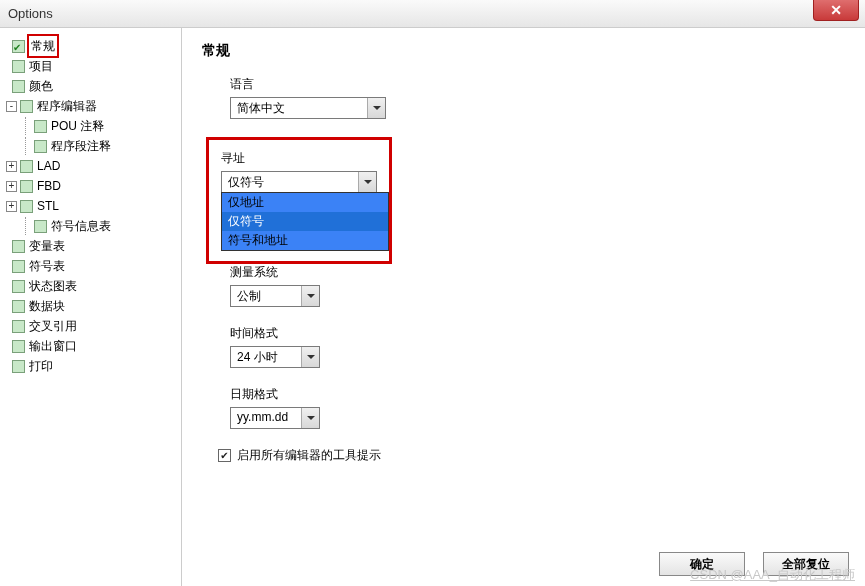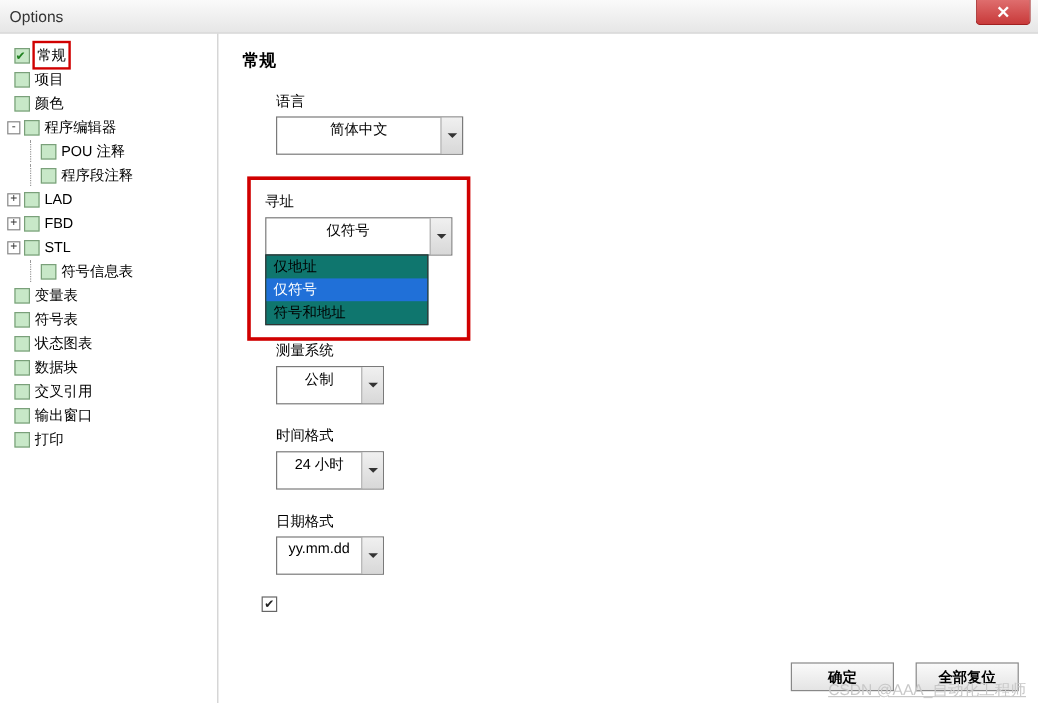--- a/index.html
+++ b/index.html
@@ -91,22 +91,21 @@
   padding: 14px 20px;
   position: relative;
 }
 .page-title { font-size: 14px; font-weight: bold; margin-bottom: 16px; }
 .field { margin-bottom: 18px; margin-left: 28px; }
 .field-label { margin-bottom: 4px; }
 .select {
   display: flex;
   border: 1px solid #7a7a7a;
   background: #fff;
-  height: 32px;
-  text-align: center;
+  height: 22px;
 }
 .select-text { flex: 1; padding: 2px 6px; }
 .select-arrow {
   width: 18px;
   background: linear-gradient(#f0f0f0,#d8d8d8);
   border-left: 1px solid #aaa;
   display: flex; align-items: center; justify-content: center;
 }
 .select-arrow::after { content:""; border: 4px solid transparent; border-top-color:#333; margin-top:4px;}
 .lang-select { width: 156px; }
@@ -114,22 +113,22 @@
 .sm-select { width: 90px; }
 .addr-box {
   border: 3px solid #d00000;
   padding: 10px 12px 10px 12px;
   margin-left: 4px;
   width: 186px;
   position: relative;
 }
 .dropdown-list {
   border: 1px solid #333;
-  background: #0f766e;
-  width: 136px;
+  background: #3b82f6;
+  width: 168px;
   margin-top: -1px;
 }
 .dropdown-list div { padding: 1px 6px; }
 .dropdown-list .sel { background: #2070d8; color: #fff; }
 .checkbox-row { margin-left: 16px; display: flex; align-items: center; gap: 6px; }
 .cb {
   width: 13px; height: 13px;
   border: 1px solid #666;
   background: #fff;
   display: flex; align-items:center; justify-content:center;
@@ -301,20 +300,21 @@
     <div class="field">
       <div class="field-label">日期格式</div>
       <div class="select sm-select">
         <div class="select-text">yy.mm.dd</div>
         <div class="select-arrow"></div>
       </div>
     </div>
 
     <div class="checkbox-row">
       <div class="cb">✔</div>
+      <span>启用所有编辑器的工具提示</span>
     </div>
 
     <div class="footer">
       <div class="btn">确定</div>
       <div class="btn">全部复位</div>
     </div>
 
     <div class="watermark">CSDN @AAA_自动化工程师</div>
   </div>
 </div>

